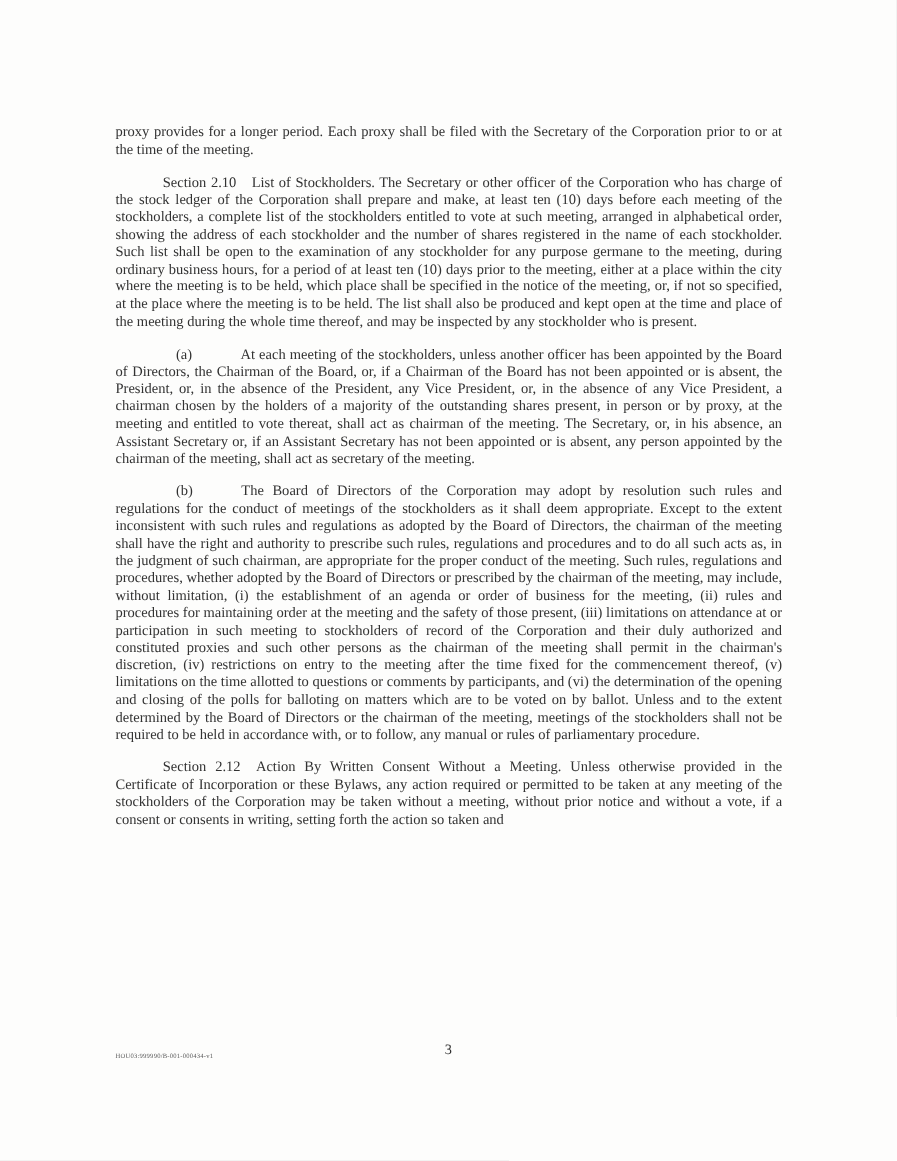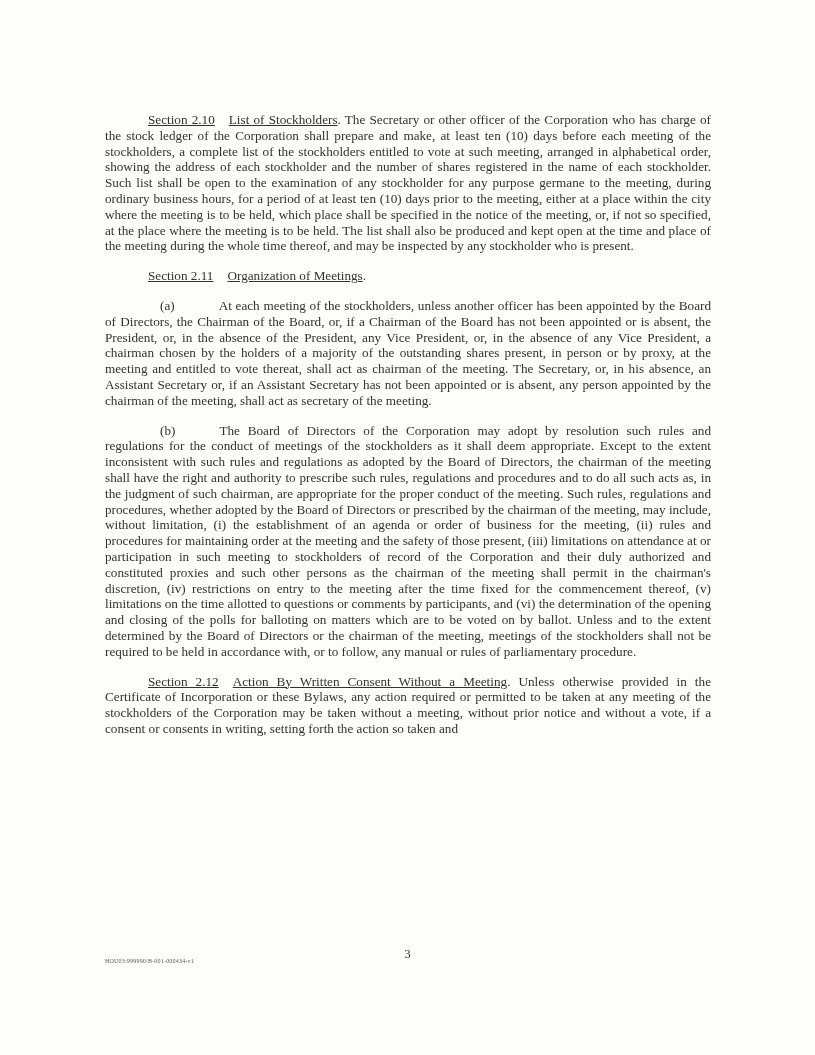--- a/index.html
+++ b/index.html
@@ -31,21 +31,20 @@
     text-indent: 43px;
   }
   .para.flush {
     text-indent: 0;
   }
   .para.sub {
     text-indent: 55px;
     font-family: Liberation Serif, serif;
   }
   .u {
-    text-decoration: underline;
   }
   .tab {
     display: inline-block;
     width: 14px;
   }
   .tab-lg {
     display: inline-block;
     width: 44px;
   }
   .doc-id {
@@ -66,24 +65,24 @@
     color: #323232;
   }
 </style>
 </head>
 <body>
 
 <div class="page">
 
   <main class="doc">
 
+    <p class="para flush">proxy provides for a longer period.  Each proxy shall be filed with the Secretary of the Corporation prior to or at the time of the meeting.</p>
 
     <p class="para"><span class="u">Section 2.10</span><span class="tab"></span><span class="u">List of Stockholders</span><span>.  The Secretary or other officer of the Corporation who has charge of the stock ledger of the Corporation shall prepare and make, at least ten (10) days before each meeting of the stockholders, a complete list of the stockholders entitled to vote at such meeting, arranged in alphabetical order, showing the address of each stockholder and the number of shares registered in the name of each stockholder.  Such list shall be open to the examination of any stockholder for any purpose germane to the meeting, during ordinary business hours, for a period of at least ten (10) days prior to the meeting, either at a place within the city where the meeting is to be held, which place shall be specified in the notice of the meeting, or, if not so specified, at the place where the meeting is to be held.  The list shall also be produced and kept open at the time and place of the meeting during the whole time thereof, and may be inspected by any stockholder who is present.</span></p>
 
-    <p class="para"><span class="u">Section 2.11</span><span class="tab"></span><span class="u">Organization of Meetings</span><span>.</span></p>
 
     <p class="para sub"><span>(a)</span><span class="tab-lg"></span><span>At each meeting of the stockholders, unless another officer has been appointed by the Board of Directors, the Chairman of the Board, or, if a Chairman of the Board has not been appointed or is absent, the President, or, in the absence of the President, any Vice President, or, in the absence of any Vice President, a chairman chosen by the holders of a majority of the outstanding shares present, in person or by proxy, at the meeting and entitled to vote thereat, shall act as chairman of the meeting.  The Secretary, or, in his absence, an Assistant Secretary or, if an Assistant Secretary has not been appointed or is absent, any person appointed by the chairman of the meeting, shall act as secretary of the meeting.</span></p>
 
     <p class="para sub"><span>(b)</span><span class="tab-lg"></span><span>The Board of Directors of the Corporation may adopt by resolution such rules and regulations for the conduct of meetings of the stockholders as it shall deem appropriate.  Except to the extent inconsistent with such rules and regulations as adopted by the Board of Directors, the chairman of the meeting shall have the right and authority to prescribe such rules, regulations and procedures and to do all such acts as, in the judgment of such chairman, are appropriate for the proper conduct of the meeting.  Such rules, regulations and procedures, whether adopted by the Board of Directors or prescribed by the chairman of the meeting, may include, without limitation, (i) the establishment of an agenda or order of business for the meeting, (ii) rules and procedures for maintaining order at the meeting and the safety of those present, (iii) limitations on attendance at or participation in such meeting to stockholders of record of the Corporation and their duly authorized and constituted proxies and such other persons as the chairman of the meeting shall permit in the chairman's discretion, (iv) restrictions on entry to the meeting after the time fixed for the commencement thereof, (v) limitations on the time allotted to questions or comments by participants, and (vi) the determination of the opening and closing of the polls for balloting on matters which are to be voted on by ballot.  Unless and to the extent determined by the Board of Directors or the chairman of the meeting, meetings of the stockholders shall not be required to be held in accordance with, or to follow, any manual or rules of parliamentary procedure.</span></p>
 
     <p class="para"><span class="u">Section 2.12</span><span class="tab"></span><span class="u">Action By Written Consent Without a Meeting</span><span>.  Unless otherwise provided in the Certificate of Incorporation or these Bylaws, any action required or permitted to be taken at any meeting of the stockholders of the Corporation may be taken without a meeting, without prior notice and without a vote, if a consent or consents in writing, setting forth the action so taken and</span></p>
 
   </main>
 
   <span class="doc-id">HOU03:999990/B-001-000434-v1</span>

